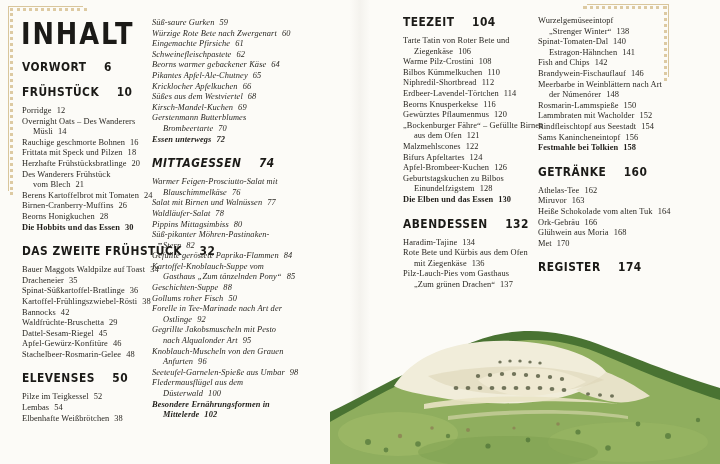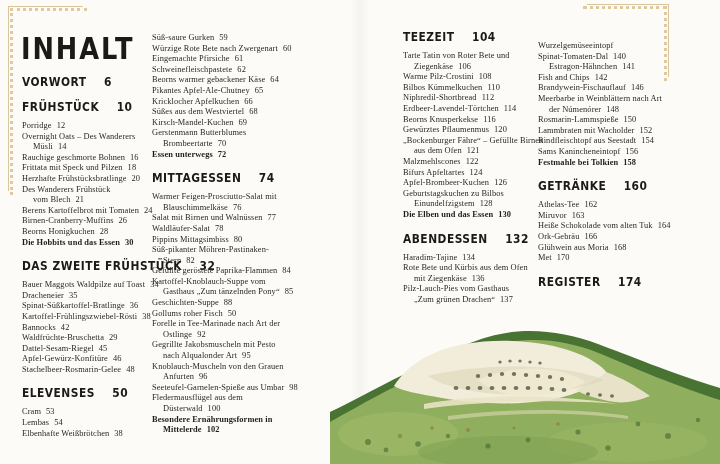--- a/index.html
+++ b/index.html
@@ -14,25 +14,25 @@
   }
   
   .corner{position:absolute;pointer-events:none;}
   .corner-tl{left:8px;top:6px;width:74px;height:184px;border-top:1px solid #d9c69c;border-left:1px solid #d9c69c;}
   .corner-tl::before{content:"";position:absolute;left:1px;top:1px;width:100%;height:100%;
     border-top:3px dotted #ddcaa2;border-left:3px dotted #ddcaa2;}
   .corner-tr{left:587px;top:4px;width:81px;height:72px;border-top:1px solid #d9c69c;border-right:1px solid #d9c69c;}
   .corner-tr::before{content:"";position:absolute;right:1px;top:1px;width:100%;height:100%;
     border-top:3px dotted #ddcaa2;border-right:3px dotted #ddcaa2;}
   
-  .col{position:absolute;margin-top:15px;}
+  .col{position:absolute;}
   .col1{left:22px;top:16px;width:128px;}
-  .col2{left:152px;top:18px;width:150px;}
+  .col2{left:152px;top:18px;width:150px;font-style:italic;}
   .col3{left:403px;top:16px;width:140px;}
-  .col4{left:538px;top:26px;width:162px;}
+  .col4{left:538px;top:16px;width:162px;}
   .toc-title{
     font-family:"DejaVu Sans", sans-serif;font-weight:700;font-size:27px;color:#1b1a17;
     letter-spacing:2px;transform:scale(.95,1.1);transform-origin:left top;margin:0 0 14px -1px;
   }
   .sec-heading{
     font-family:"DejaVu Sans", sans-serif;font-weight:700;font-size:11px;color:#1b1a17;
     letter-spacing:.5px;display:flex;gap:18px;align-items:baseline;white-space:nowrap;
     margin:12px 0 7px;transform:scale(.97,1.12);transform-origin:left center;
   }
   .col .sec-heading:first-child{margin-top:0;}
@@ -123,21 +123,21 @@
         <div class="line">Apfel-Gewürz-Konfitüre<span class="pg">46</span></div>
       </div>
       <div class="entry">
         <div class="line">Stachelbeer-Rosmarin-Gelee<span class="pg">48</span></div>
       </div>
       <div class="sec-heading">
         <span class="sec-label">ELEVENSES</span>
         <span class="sec-page">50</span>
       </div>
       <div class="entry">
-        <div class="line">Cram<span class="pg">53</span></div>
+        <div class="line">Pilze im Teigkessel<span class="pg">52</span></div>
       </div>
       <div class="entry">
         <div class="line">Lembas<span class="pg">54</span></div>
       </div>
       <div class="entry">
         <div class="line">Elbenhafte Weißbrötchen<span class="pg">38</span></div>
       </div>
     </div>
   <div class="col col2">
       <div class="entry">
@@ -291,20 +291,21 @@
         <div class="line cont">mit Ziegenkäse<span class="pg">136</span></div>
       </div>
       <div class="entry">
         <div class="line">Pilz-Lauch-Pies vom Gasthaus</div>
         <div class="line cont">„Zum grünen Drachen“<span class="pg">137</span></div>
       </div>
     </div>
   <div class="col col4">
       <div class="entry">
         <div class="line">Wurzelgemüseeintopf</div>
+        <div class="line cont">„Strenger Winter“<span class="pg">138</span></div>
       </div>
       <div class="entry">
         <div class="line">Spinat-Tomaten-Dal<span class="pg">140</span></div>
       </div>
       <div class="entry">
         <div class="line cont">Estragon-Hähnchen<span class="pg">141</span></div>
       </div>
       <div class="entry">
         <div class="line">Fish and Chips<span class="pg">142</span></div>
       </div>

